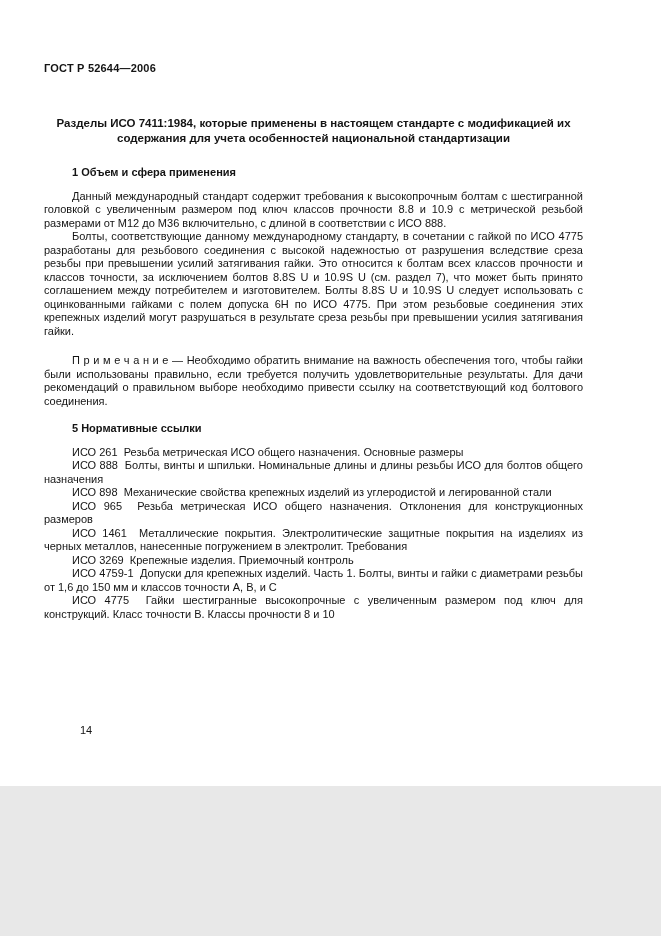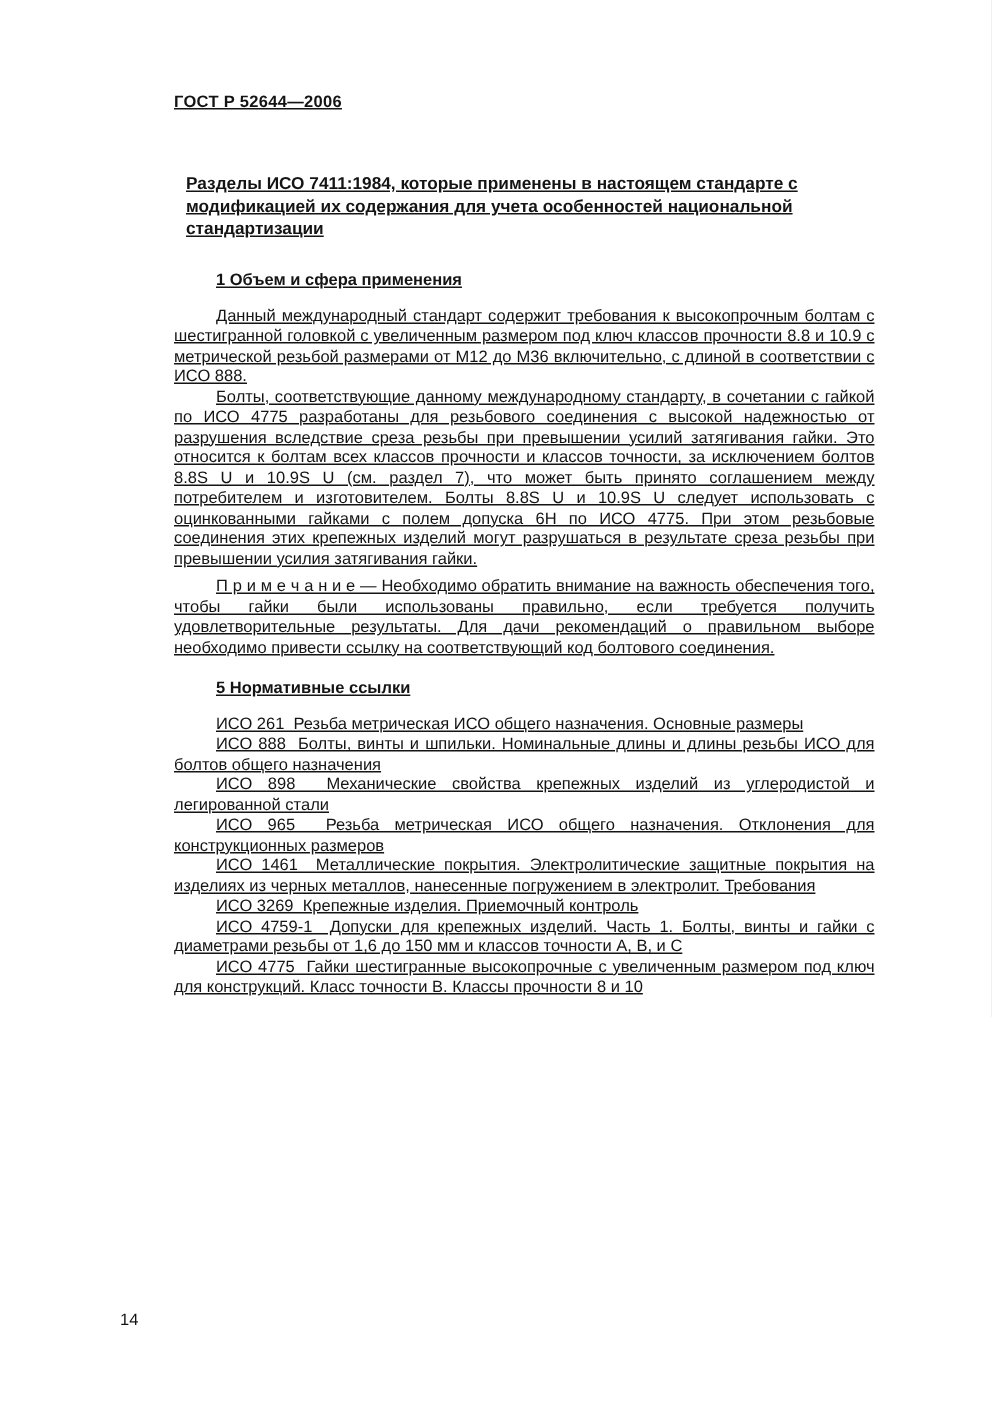--- a/index.html
+++ b/index.html
@@ -5,41 +5,40 @@
   * { margin: 0; padding: 0; box-sizing: border-box; }
   html, body { background: #e8e8e8; }
   body {
     font-family: "Liberation Sans", sans-serif;
     color: #141414;
     -webkit-font-smoothing: antialiased;
   }
   .page {
     position: relative;
     width: 661px;
-    height: 936px;
+    height: 786px;
     margin: 0 auto;
     background: #ffffff;
-    padding: 62px 78px 0 116px;
+    padding: 62px 78px 0 44px;
     overflow: hidden;
-    text-decoration: underline;
   }
   .doc-number {
     font-weight: bold;
     font-size: 11px;
     letter-spacing: 0.2px;
   }
   .appendix {
     text-align: center;
     font-weight: bold;
     font-size: 11px;
     line-height: 14px;
     margin-top: 17px;
   }
   .title {
-    text-align: left;
+    text-align: center;
     font-weight: bold;
     font-size: 11.5px;
     line-height: 15px;
     margin-top: 42px;
     padding: 0 8px;
   }
   .section-heading {
     font-weight: bold;
     font-size: 11px;
     line-height: 13.5px;
@@ -52,21 +51,21 @@
   .para {
     font-size: 11px;
     line-height: 13.5px;
     text-align: justify;
     text-indent: 28px;
   }
   .para.first {
     margin-top: 10px;
   }
   .para.note {
-    margin-top: 5px;
+    margin-top: 16px;
     margin-bottom: 2px;
   }
   .refs {
     margin-top: 10px;
   }
   .para.ref {
     text-align: justify;
   }
   .page-number {
     position: absolute;

